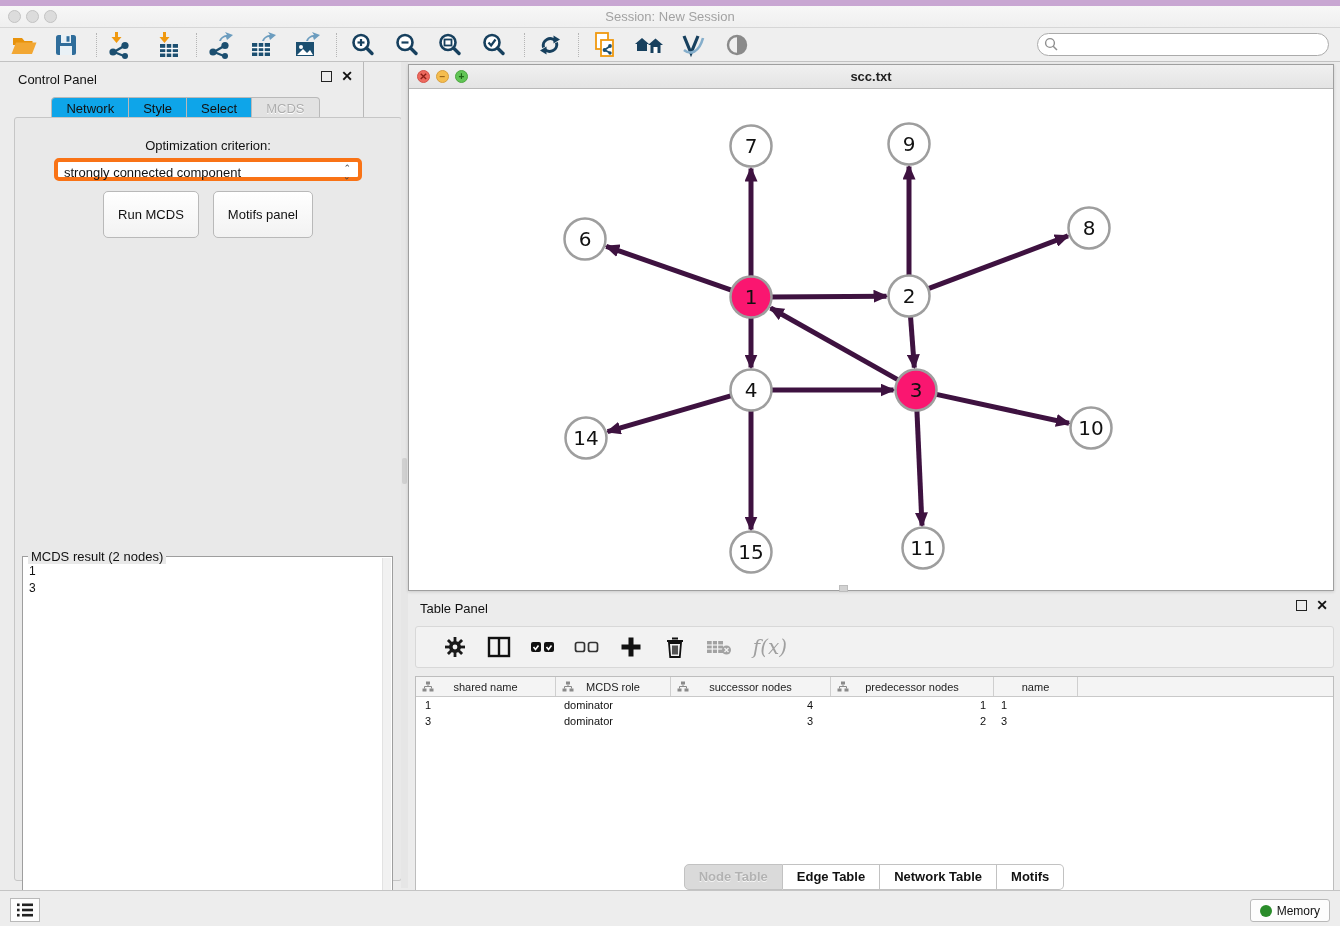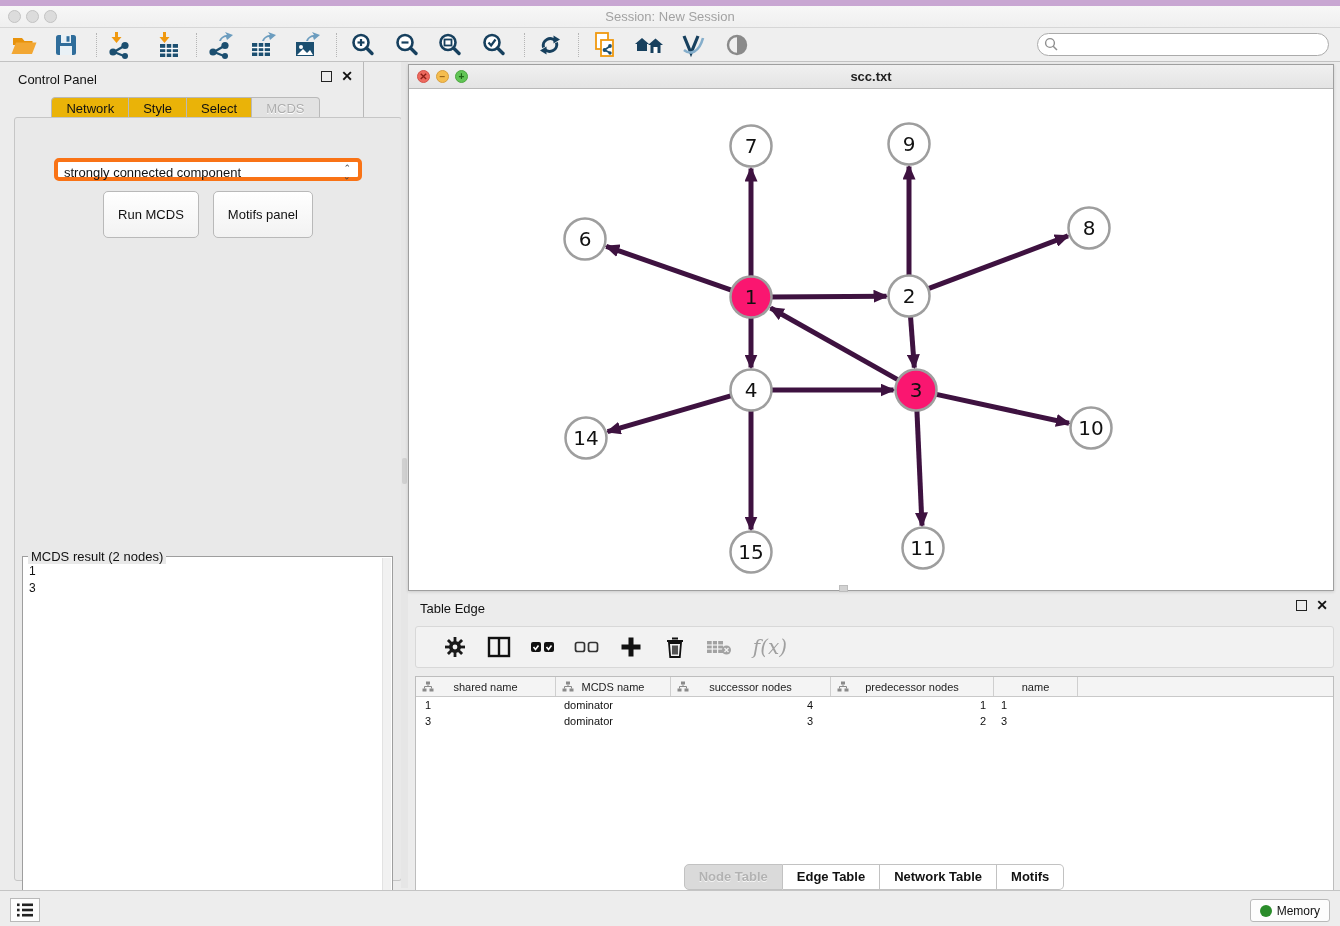--- a/index.html
+++ b/index.html
@@ -21,21 +21,21 @@
   #search-wrap { position:absolute; left:1037px; top:5px; width:292px; height:23px; background:#fff; border:1px solid #ababab; border-radius:12px; display:flex; align-items:center; padding-left:6px; }
   #search-input { border:none; outline:none; flex:1; height:19px; font-size:12px; background:transparent; }
 
   
   #control-panel { left:8px; top:62px; width:356px; height:826px; background:#ececec; border-right:1px solid #b9b9b9; }
   #cp-title { position:absolute; left:10px; top:10px; font-size:13px; color:#111; }
   .panel-btns { position:absolute; right:10px; top:9px; display:flex; gap:9px; align-items:center; }
   .float-btn { width:11px; height:11px; border:1.6px solid #222; background:transparent; }
   .close-btn { font-size:14px; font-weight:700; color:#111; line-height:11px; }
   #cp-tabs { position:absolute; left:0; top:35px; width:100%; display:flex; justify-content:center; }
-  .tab { font-size:13px; padding:3px 14px 4px; background:#eab308; border:1px solid #b9b9b9; border-left:none; color:#111; }
+  .tab { font-size:13px; padding:3px 14px 4px; background:#0ea5e9; border:1px solid #b9b9b9; border-left:none; color:#111; }
   .tab:first-child { border-left:1px solid #b9b9b9; border-radius:4px 0 0 0; }
   .tab.last { border-radius:0 4px 0 0; }
   .tab.disabled-active { background:#e2e2e2; color:#aeaeae; text-shadow:0 1px 0 #fff; }
   #cp-body { position:absolute; left:6px; top:55px; width:388px; height:764px; background:#e9e9e9; border:1px solid #c6c6c6; border-radius:3px; }
   #opt-label { position:absolute; left:0; top:20px; width:100%; text-align:center; font-size:13px; color:#111; }
   #criterion-select { position:absolute; left:39px; top:40px; width:308px; height:23px; background:#fff; border:4px solid #f97316; border-radius:5px; font-size:13px; line-height:21px; padding-left:6px; color:#111; }
   .spin { position:absolute; right:7px; top:2px; display:flex; flex-direction:column; align-items:center; line-height:8px; font-size:9px; color:#444; }
   .cp-buttons { position:absolute; left:0; top:73px; width:100%; display:flex; justify-content:center; gap:14px; }
   .push-btn { background:linear-gradient(#ffffff,#f2f2f2); border:1px solid #b9b9b9; border-radius:5px; font-size:13px; padding:15px 14px; color:#111; }
   #result-box { position:absolute; left:7px; top:438px; width:371px; height:368px; border:1px solid #9e9e9e; background:#fff; }
@@ -264,20 +264,21 @@
     <span class="float-btn"></span>
     <span class="close-btn">✕</span>
   </div>
   <div id="cp-tabs">
     <span class="tab">Network</span>
     <span class="tab">Style</span>
     <span class="tab">Select</span>
     <span class="tab last disabled-active">MCDS</span>
   </div>
   <div id="cp-body">
+    <div id="opt-label">Optimization criterion:</div>
     <div id="criterion-select">
       <span>strongly connected component</span>
       <span class="spin">
           <span>⌃</span>
           <span style="transform:rotate(180deg)">⌃</span>
         </span>
     </div>
     <div class="cp-buttons">
       <button class="push-btn">Run MCDS</button>
       <button class="push-btn">Motifs panel</button>
@@ -373,21 +374,21 @@
         <g>
           <circle cx="514" cy="459" r="20.5" fill="#ffffff" stroke="#9e9e9e" stroke-width="2.5"></circle>
           <text x="514" y="466" text-anchor="middle" font-family="'DejaVu Sans', sans-serif" font-size="20" fill="#111111">11</text>
         </g>
       </svg>
   </div>
   <div id="nw-grip"></div>
 </div>
 
 <div id="table-panel" class="abs">
-  <div id="tp-title">Table Edge</div>
+  <div id="tp-title">Table Panel</div>
   <div class="panel-btns" style="top:5px; right:12px;">
     <span class="float-btn"></span>
     <span class="close-btn">✕</span>
   </div>
   <div id="tp-toolbar">
     <span class="tp-btn">
       <svg width="22" height="22" viewBox="0 0 22 22">
         <g fill="#1a1a1a">
           <rect x="9.6" y="1" width="2.8" height="5"></rect>
           <rect x="9.6" y="16" width="2.8" height="5"></rect>
@@ -472,21 +473,21 @@
       </div>
       <div class="hdr-cell" style="width:115px">
         <svg width="12" height="12" viewBox="0 0 12 12">
             <g fill="#8a8a8a">
               <rect x="4" y="0.5" width="4" height="3"></rect>
               <rect x="0.5" y="7.5" width="4" height="3"></rect>
               <rect x="7.5" y="7.5" width="4" height="3"></rect>
               <path d="M6 3.5 v2 M2.5 7.5 v-2 h7 v2" stroke="#8a8a8a" fill="none" stroke-width="1"></path>
             </g>
           </svg>
-        <span>MCDS name</span>
+        <span>MCDS role</span>
       </div>
       <div class="hdr-cell" style="width:160px">
         <svg width="12" height="12" viewBox="0 0 12 12">
             <g fill="#8a8a8a">
               <rect x="4" y="0.5" width="4" height="3"></rect>
               <rect x="0.5" y="7.5" width="4" height="3"></rect>
               <rect x="7.5" y="7.5" width="4" height="3"></rect>
               <path d="M6 3.5 v2 M2.5 7.5 v-2 h7 v2" stroke="#8a8a8a" fill="none" stroke-width="1"></path>
             </g>
           </svg>

